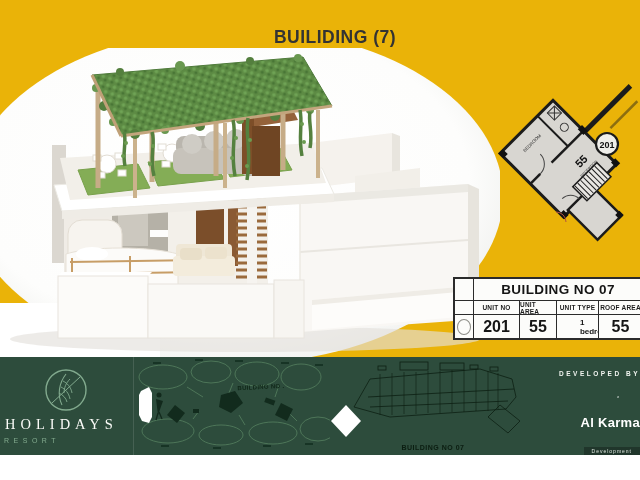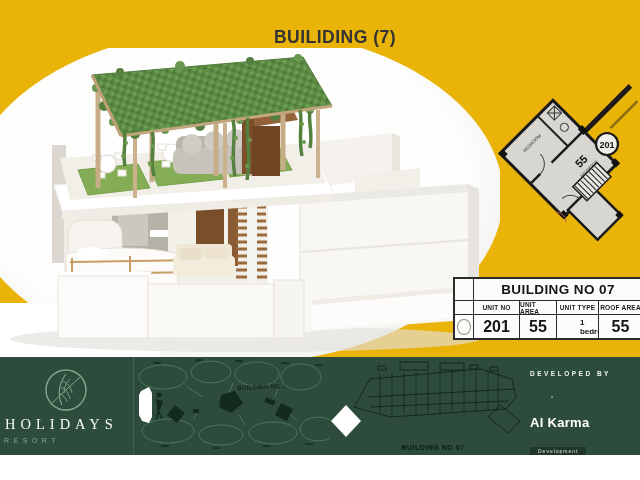--- a/index.html
+++ b/index.html
@@ -19,21 +19,21 @@
   .v.small{font-size:8px;font-weight:700;padding-left:39px;}
   .circ{width:12px;height:14px;border:1.5px solid #8d8d87;border-radius:50%;}
   
   .banner{position:absolute;left:0;top:357px;width:640px;height:98px;background:#2d4c3c;}
   .brand{position:absolute;left:0;top:0;width:133px;height:98px;display:flex;flex-direction:column;align-items:flex-start;}
   .brand-name{margin-top:1px;font-family:"Liberation Serif",serif;font-size:14.5px;letter-spacing:5px;color:#fbfbf8;padding-left:5px;}
   .brand-sub{margin-top:4px;font-size:7px;letter-spacing:4.5px;color:#82aa8e;padding-left:4px;}
   .divider{position:absolute;left:133px;top:0;width:1px;height:98px;background:rgba(255,255,255,.12);}
   .siteplan{position:absolute;left:133px;top:0;}
   .bplan{position:absolute;left:330px;top:0;}
-  .dev{position:absolute;left:530px;top:0;width:110px;height:98px;display:flex;flex-direction:column;align-items:flex-start;gap:16px;}
+  .dev{position:absolute;left:530px;top:0;width:110px;height:98px;display:flex;flex-direction:column;align-items:flex-end;gap:16px;}
   .dev-by{margin-top:13px;font-size:6.5px;letter-spacing:2.5px;color:#f1f4f0;font-weight:700;}
   .dev-name{margin-top:1px;font-size:13px;font-weight:800;color:#ffffff;letter-spacing:.3px;}
   .dev-sub{font-size:5px;letter-spacing:1px;color:#dce4dd;background:rgba(0,0,0,.28);padding:1px 8px;margin-top:1px;}
   .strip{position:absolute;left:0;top:455px;width:640px;height:25px;background:#ffffff;}
   svg text{font-family:"Liberation Sans",sans-serif;}
 </style>
 </head>
 <body>
 
 <div class="slide">

